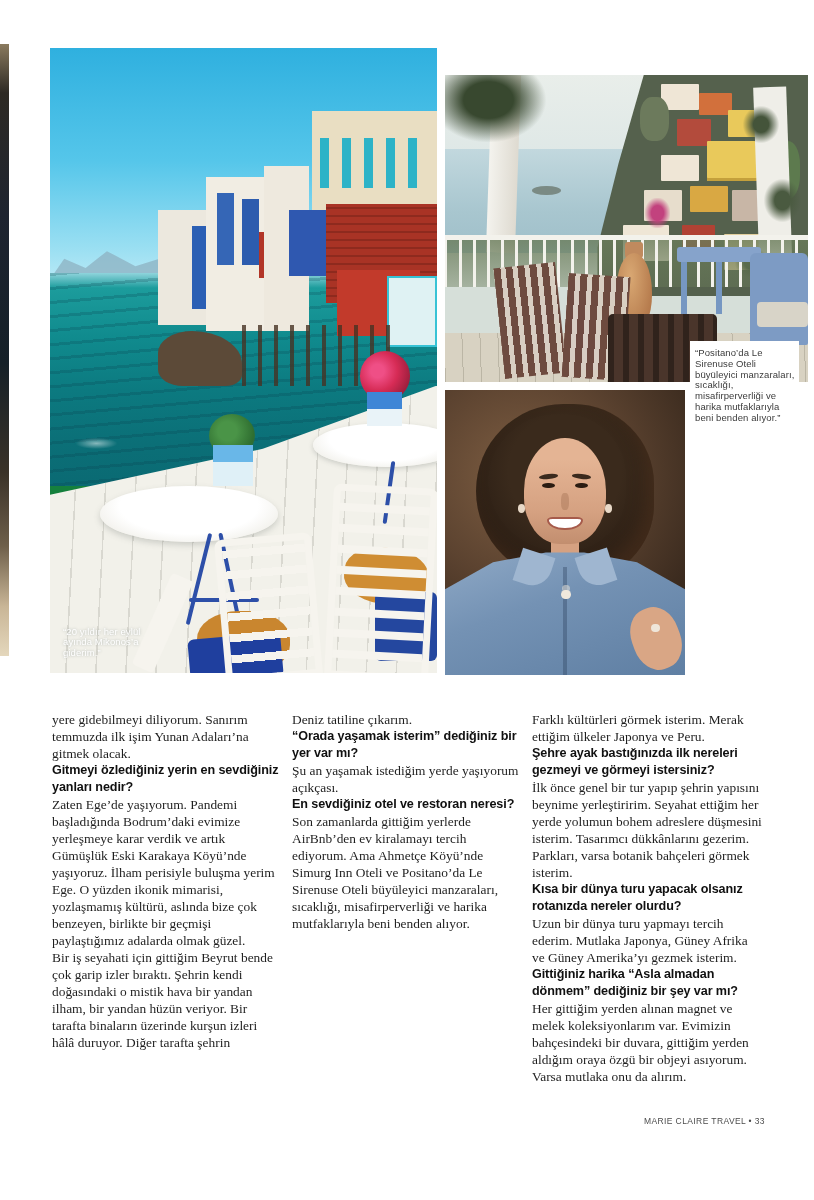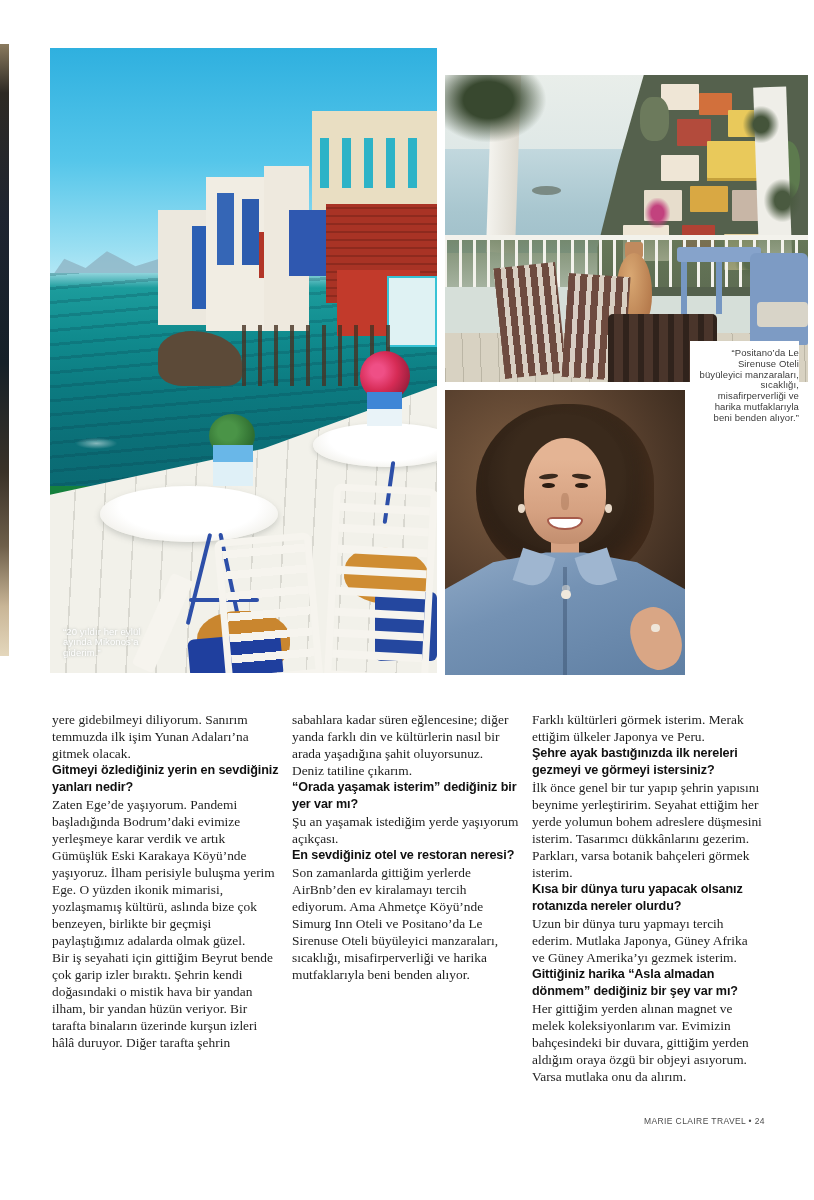--- a/index.html
+++ b/index.html
@@ -1,18 +1,18 @@
 <!DOCTYPE html>
 <html><head>
 <meta charset="utf-8">
 <style>
   html,body{margin:0;padding:0;background:#e9e9e9;}
   .page{position:relative;width:814px;height:1200px;background:#ffffff;overflow:hidden;
         font-family:"Liberation Sans",sans-serif;}
-  .abs{position:absolute;text-align:right;}
+  .abs{position:absolute;}
   
   .spine{left:0;top:44px;width:9px;height:612px;
     background:linear-gradient(180deg,#8a7a5e 0%,#2e2a24 8%,#1e2430 28%,#152028 52%,#3a3228 70%,#6e5f4a 82%,#c9b697 92%,#e4d7bc 100%);}
   
   figure{margin:0;}
   .photo{position:absolute;overflow:hidden;}
   .photo *{position:absolute;}
   .myk{left:50px;top:48px;width:387px;height:625px;background:#15803d;}
   .myk-sky{left:0;top:0;width:100%;height:40%;background:linear-gradient(180deg,#2fb0df 0%,#55c6ea 45%,#9adff2 80%,#c8eef8 100%);}
   .myk-mountain{left:0;top:31%;width:46%;height:6%;background:#8fb4c4;opacity:.8;
@@ -268,33 +268,32 @@
   <div class="abs cap cap-pos">“Positano’da Le Sirenuse Oteli büyüleyici manzaraları, sıcaklığı, misafirperverliği ve harika mutfaklarıyla beni benden alıyor.”</div>
 
   <div class="col col1">
     <p class="body">yere gidebilmeyi diliyorum. Sanırım temmuzda ilk işim Yunan Adaları’na gitmek olacak.</p>
     <p class="q">Gitmeyi özlediğiniz yerin en sevdiğiniz yanları nedir?</p>
     <p class="body">Zaten Ege’de yaşıyorum. Pandemi başladığında Bodrum’daki evimize yerleşmeye karar verdik ve artık Gümüşlük Eski Karakaya Köyü’nde yaşıyoruz. İlham perisiyle buluşma yerim Ege. O yüzden ikonik mimarisi, yozlaşmamış kültürü, aslında bize çok benzeyen, birlikte bir geçmişi paylaştığımız adalarda olmak güzel.</p>
     <p class="body">Bir iş seyahati için gittiğim Beyrut bende çok garip izler bıraktı. Şehrin kendi doğasındaki o mistik hava bir yandan ilham, bir yandan hüzün veriyor. Bir tarafta binaların üzerinde kurşun izleri hâlâ duruyor. Diğer tarafta şehrin</p>
   </div>
 
   <div class="col col2">
-    <p class="body">sabahlara kadar süren eğlencesine; diğer yanda farklı din ve kültürlerin nasıl bir arada yaşadığına şahit oluyorsunuz.</p>
     <p class="body">Deniz tatiline çıkarım.</p>
     <p class="q">“Orada yaşamak isterim” dediğiniz bir yer var mı?</p>
     <p class="body">Şu an yaşamak istediğim yerde yaşıyorum açıkçası.</p>
     <p class="q">En sevdiğiniz otel ve restoran neresi?</p>
     <p class="body">Son zamanlarda gittiğim yerlerde AirBnb’den ev kiralamayı tercih ediyorum. Ama Ahmetçe Köyü’nde Simurg Inn Oteli ve Positano’da Le Sirenuse Oteli büyüleyici manzaraları, sıcaklığı, misafirperverliği ve harika mutfaklarıyla beni benden alıyor.</p>
   </div>
 
   <div class="col col3">
     <p class="body">Farklı kültürleri görmek isterim. Merak ettiğim ülkeler Japonya ve Peru.</p>
     <p class="q">Şehre ayak bastığınızda ilk nereleri gezmeyi ve görmeyi istersiniz?</p>
     <p class="body">İlk önce genel bir tur yapıp şehrin yapısını beynime yerleştiririm. Seyahat ettiğim her yerde yolumun bohem adreslere düşmesini isterim. Tasarımcı dükkânlarını gezerim. Parkları, varsa botanik bahçeleri görmek isterim.</p>
     <p class="q">Kısa bir dünya turu yapacak olsanız rotanızda nereler olurdu?</p>
     <p class="body">Uzun bir dünya turu yapmayı tercih ederim. Mutlaka Japonya, Güney Afrika ve Güney Amerika’yı gezmek isterim.</p>
     <p class="q">Gittiğiniz harika “Asla almadan dönmem” dediğiniz bir şey var mı?</p>
     <p class="body">Her gittiğim yerden alınan magnet ve melek koleksiyonlarım var. Evimizin bahçesindeki bir duvara, gittiğim yerden aldığım oraya özgü bir objeyi asıyorum. Varsa mutlaka onu da alırım.</p>
   </div>
 
-  <div class="abs footer">MARIE CLAIRE TRAVEL • 24</div>
+  <div class="abs footer">MARIE CLAIRE TRAVEL • 33</div>
 
 </div>
 
 </body></html>

